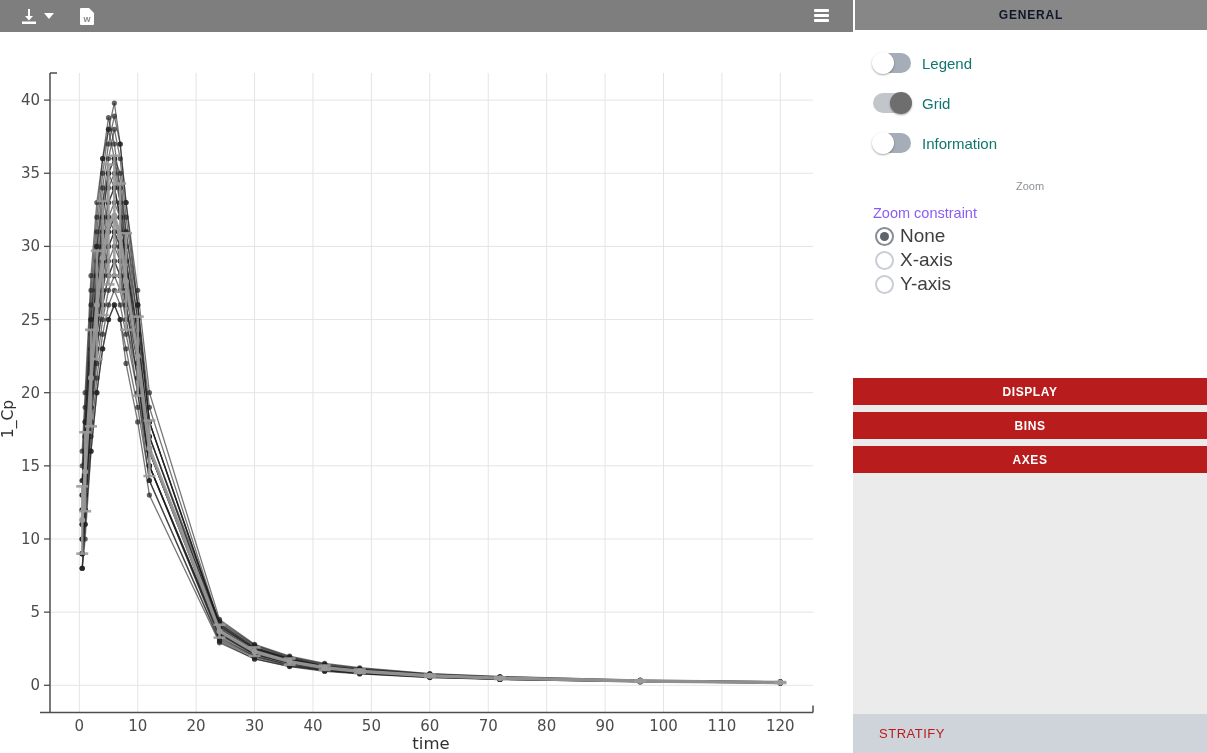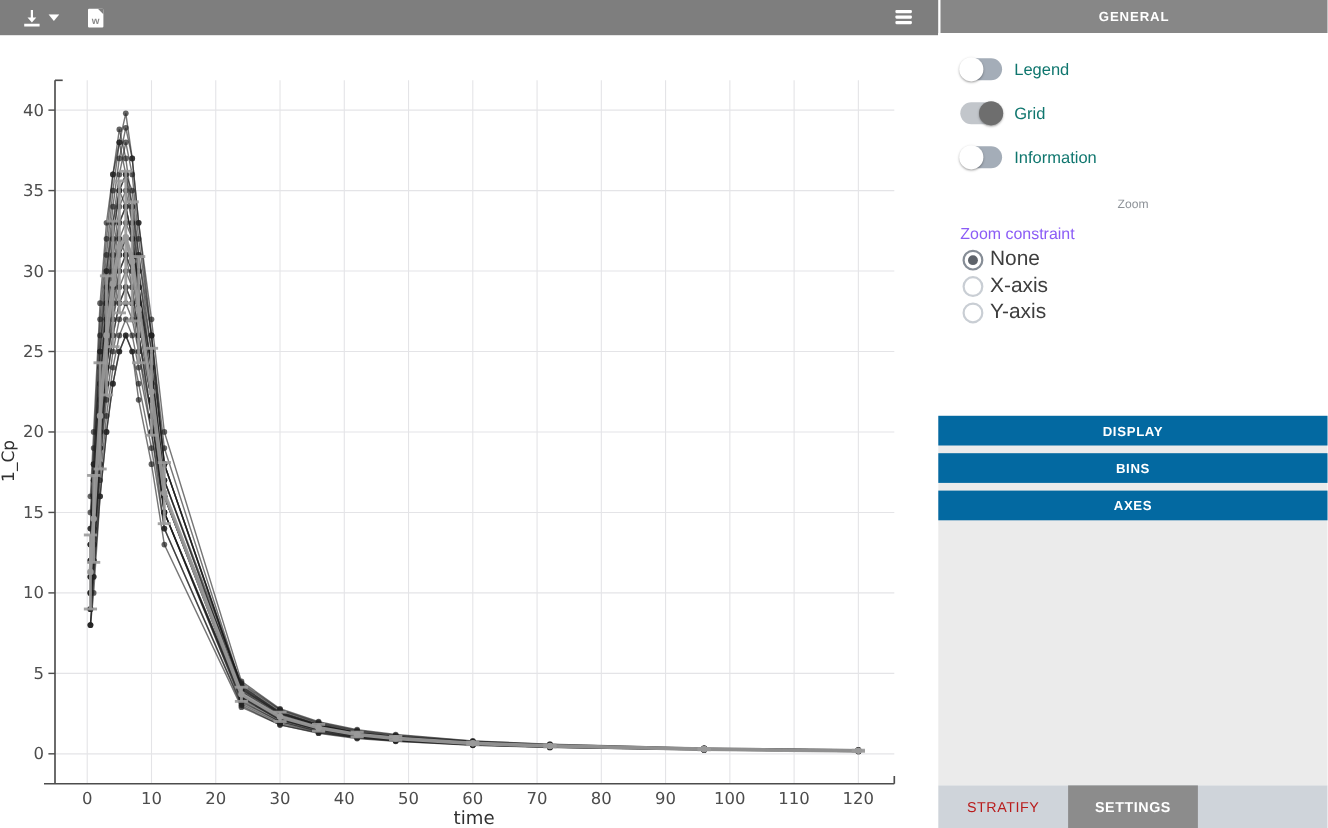--- a/index.html
+++ b/index.html
@@ -21,21 +21,21 @@
                     border-left:5px solid transparent; border-top:5px solid #7e7e7e; }
   .word-doc .w { font-size:9px; font-weight:bold; color:#8a8a8a; line-height:11px; }
 
   
   .chart-wrap { position:absolute; left:0; top:0; width:853px; height:753px; }
   svg text { font-family:"DejaVu Sans","Liberation Sans",sans-serif; }
 
   
   .panel { position:absolute; left:853px; top:0; width:354px; height:753px; background:#fff; }
   .panel-header { height:30px; background:#878787; border-left:2px solid #fff;
-                  color:#ffffff; font-weight:bold; font-size:12px; letter-spacing:.8px;
+                  color:#0f172a; font-weight:bold; font-size:12px; letter-spacing:.8px;
                   display:flex; align-items:center; justify-content:center; }
   .panel-body { position:absolute; left:0; top:30px; width:354px; height:348px; background:#fff; }
   .toggles { padding:13px 0 0 20px; }
   .trow { height:40px; display:flex; align-items:center; cursor:pointer; }
   .toggle { position:relative; width:38px; height:20px; border-radius:10px; flex:none; }
   .toggle.off { background:#a4adb8; }
   .toggle.on  { background:#c2c6cb; }
   .knob { position:absolute; top:-1px; width:22px; height:22px; border-radius:50%; }
   .toggle.off .knob { left:-1px; background:#fff; box-shadow:0 1px 2px rgba(0,0,0,.35); }
   .toggle.on  .knob { right:-1px; background:#6e6e6e; box-shadow:0 1px 2px rgba(0,0,0,.35); }
@@ -46,21 +46,21 @@
   .radios { margin:3px 0 0 22px; }
   .rrow { height:24px; display:flex; align-items:center; cursor:pointer; }
   .radio { width:19px; height:19px; border-radius:50%; background:#fff; flex:none;
            display:flex; align-items:center; justify-content:center; }
   .radio.unsel { border:2px solid #c9ced4; }
   .radio.sel   { border:2.5px solid #868d96; }
   .radio.sel .dot { width:9px; height:9px; border-radius:50%; background:#5e636a; }
   .rlabel { margin-left:6px; font-size:19px; color:#3e3e3e; }
 
   .sections { position:absolute; left:0; top:378px; width:354px; height:336px; background:#ebebeb; }
-  .section-bar { height:27px; margin-bottom:7px; background:#0369a1; cursor:pointer;
+  .section-bar { height:27px; margin-bottom:7px; background:#b91c1c; cursor:pointer;
                  color:#fff; font-weight:bold; font-size:12px; letter-spacing:.6px;
                  display:flex; align-items:center; justify-content:center; }
 
   .tabs { position:absolute; left:0; top:714px; width:354px; height:39px;
           background:#cfd4da; display:flex; }
   .tab { width:118px; height:39px; display:flex; align-items:center; justify-content:center;
          font-size:13px; letter-spacing:.5px; color:#b91c1c; cursor:pointer; }
   .tab.active { background:#8c8c8c; color:#fff; font-weight:bold; }
 </style>
 </head>
@@ -788,17 +788,16 @@
     </div>
 
     <div class="sections" id="sections">
         <div class="section-bar">DISPLAY</div>
         <div class="section-bar">BINS</div>
         <div class="section-bar">AXES</div>
       </div>
 
     <div class="tabs" id="tabs">
         <div class="tab">STRATIFY</div>
-        <div class="tab active">SETTINGS</div>
       </div>
   </div>
 
 </div>
 
 </body></html>

